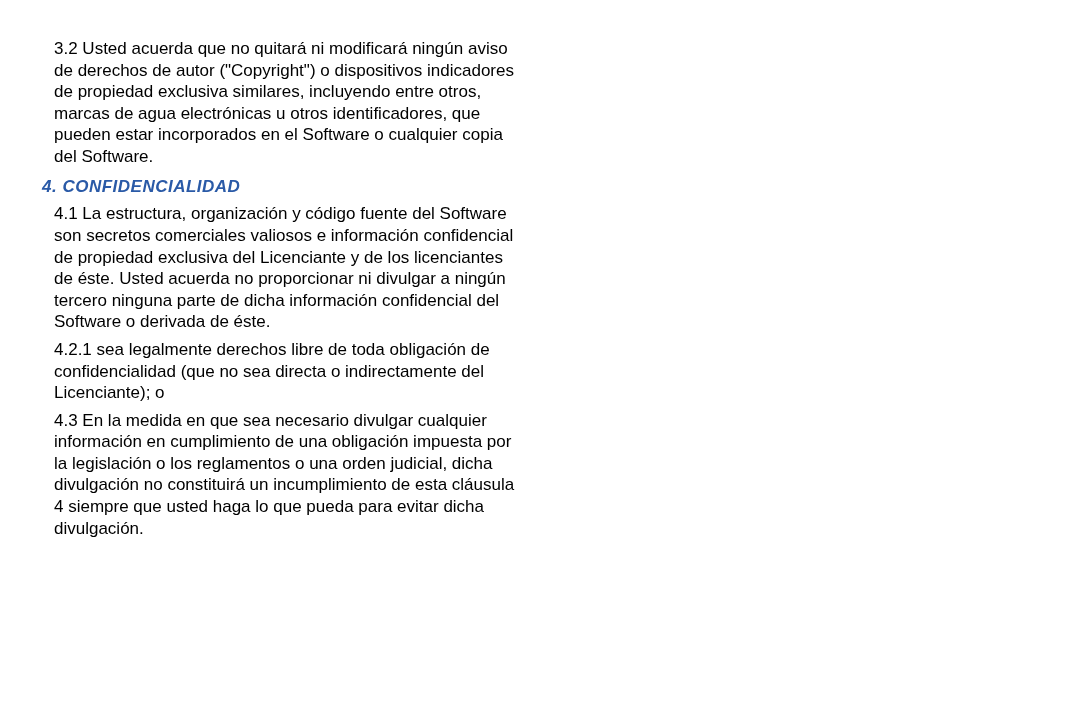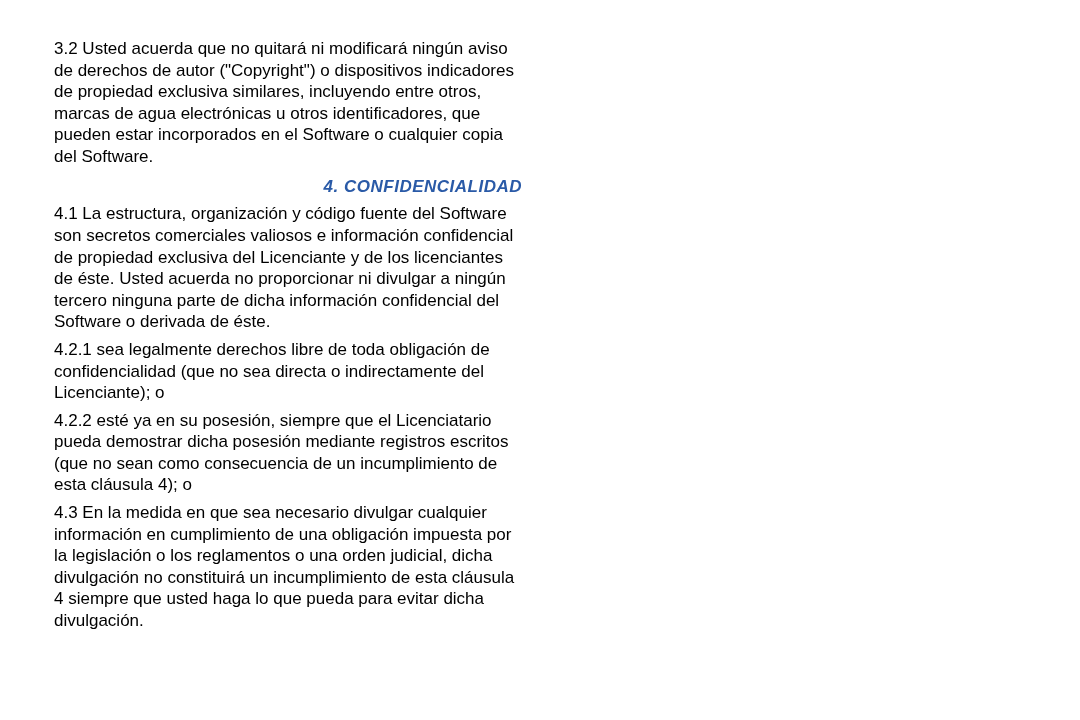--- a/index.html
+++ b/index.html
@@ -37,32 +37,30 @@
   }
   .heading {
     font-size: 17px;
     font-weight: bold;
     font-style: italic;
     color: #2a5aa7;
     letter-spacing: 0.5px;
     margin: 10px 0 6px 0;
     text-transform: uppercase;
     break-inside: avoid;
-    text-align: right;
   }
 </style>
 </head>
 <body>
 
 <div class="page">
   <div class="cols">
 
     <p class="para indent">3.2  Usted acuerda que no quitará ni modificará ningún aviso de derechos de autor ("Copyright") o dispositivos indicadores de propiedad exclusiva similares, incluyendo entre otros, marcas de agua electrónicas u otros identificadores, que pueden estar incorporados en el Software o cualquier copia del Software.</p>
     <div class="heading">4. Confidencialidad</div>
     <p class="para indent">4.1 La estructura, organización y código fuente del Software son secretos comerciales valiosos e información confidencial de propiedad exclusiva del Licenciante y de los licenciantes de éste. Usted acuerda no proporcionar ni divulgar a ningún tercero ninguna parte de dicha información confidencial del Software o derivada de éste.</p>
     <p class="para indent">4.2.1 sea legalmente derechos libre de toda obligación de confidencialidad (que no sea directa o indirectamente del Licenciante); o</p>
-    <p class="para indent">4.2.2 esté ya en su posesión, siempre que el Licenciatario pueda demostrar dicha posesión mediante registros escritos (que no sean como consecuencia de un incumplimiento de esta cláusula 4); o</p>
 
     <p class="para indent">4.3  En la medida en que sea necesario divulgar cualquier información en cumplimiento de una obligación impuesta por la legislación o los reglamentos o una orden judicial, dicha divulgación no constituirá un incumplimiento de esta cláusula 4 siempre que usted haga lo que pueda para evitar dicha divulgación.</p>
 
   </div>
 
 </div>
 
 </body></html>

